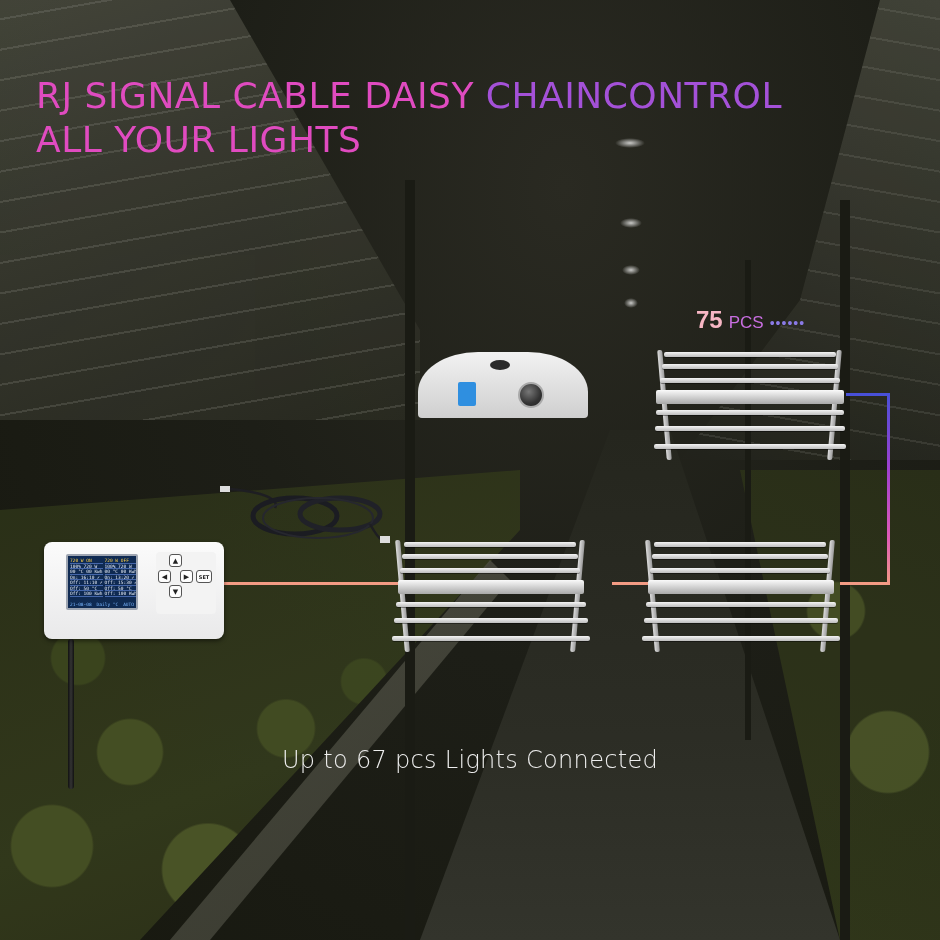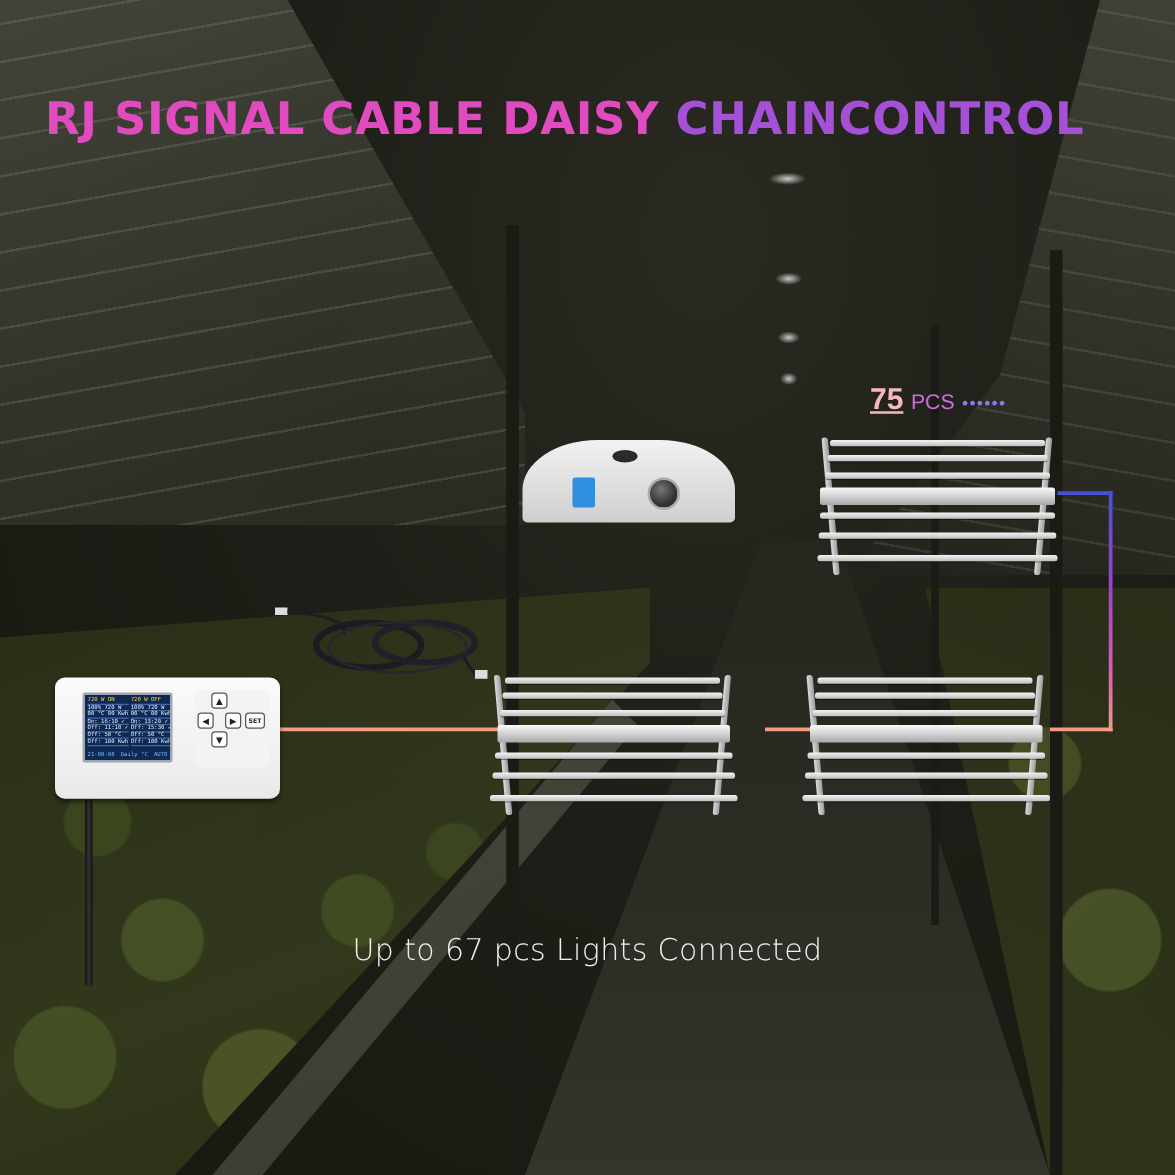--- a/index.html
+++ b/index.html
@@ -40,30 +40,30 @@
       radial-gradient(circle at 80% 60%, #4f5a2a 0 40px, transparent 42px),
       radial-gradient(circle at 40% 80%, #465124 0 32px, transparent 34px),
       linear-gradient(200deg, #2c3219 0%, #353c1d 100%);
     clip-path: polygon(60px 0, 260px 0, 260px 470px, 160px 470px); opacity:.85; }
   .bg-pillar { position:absolute; width:10px; background:#1a1b14; }
   .ceiling-light { position:absolute; width:30px; height:10px; border-radius:50%;
     background: radial-gradient(ellipse, rgba(255,255,255,.75), rgba(255,255,255,0) 70%); }
 
   
   .headline { position:absolute; left:36px; top:74px; width:880px;
-    font-family:"DejaVu Sans", sans-serif; font-weight:bold; font-size:36px; line-height:44px;
+    font-family:"DejaVu Sans", sans-serif; font-weight:normal; font-size:36px; line-height:44px;
     letter-spacing:0.5px; text-transform:uppercase; }
   .headline .line { display:block; white-space:nowrap; }
   .hl-a { color:#e04bc0; }
   .hl-b { color:#a451d8; }
 
   
   .pcs-label { position:absolute; left:696px; top:306px; font-family:"Liberation Sans", sans-serif;
     display:flex; align-items:baseline; gap:6px; }
-  .pcs-num { color:#f7b6c4; font-weight:bold; font-size:24px;text-decoration:underline; }
+  .pcs-num { color:#f7b6c4; font-weight:bold; font-size:24px; }
   .pcs-unit { color:#c86ee0; font-size:17px; }
   .pcs-dots { color:#8a7ae6; font-size:14px; letter-spacing:1px; }
 
   
   .controller { position:absolute; left:44px; top:542px; width:180px; height:97px;
     background: linear-gradient(180deg, #fbfbfb 0%, #e9e9ea 100%); border-radius:8px;
     box-shadow: 0 2px 4px rgba(0,0,0,.5); }
   .ctrl-screen { position:absolute; left:22px; top:12px; width:72px; height:56px;
     background:#0f2a52; border:2px solid #9fa6b2; border-radius:2px; padding:2px;
     font-family:"DejaVu Sans Mono", monospace; font-size:4.5px; color:#e8eef8; overflow:hidden; }
@@ -127,20 +127,21 @@
   <div class="bg-pillar" style="left:405px; top:180px; height:760px;"></div>
   <div class="bg-pillar" style="left:840px; top:200px; height:740px;"></div>
   <div class="bg-pillar" style="left:745px; top:260px; height:480px; width:6px;"></div>
   <div class="ceiling-light" style="left:615px; top:138px;"></div>
   <div class="ceiling-light" style="left:620px; top:218px; width:22px;"></div>
   <div class="ceiling-light" style="left:622px; top:265px; width:18px;"></div>
   <div class="ceiling-light" style="left:624px; top:298px; width:14px;"></div>
 
   <h1 class="headline">
     <span class="line"><span class="hl-a">RJ SIGNAL CABLE DAISY </span><span class="hl-b">CHAINCONTROL</span></span>
+    <span class="line hl-a">ALL YOUR LIGHTS</span>
   </h1>
 
   <div class="pcs-label">
     <span class="pcs-num">75</span>
     <span class="pcs-unit">PCS</span>
     <span class="pcs-dots">••••••</span>
   </div>
 
   <div class="driver">
     <div class="driver-hole"></div>

